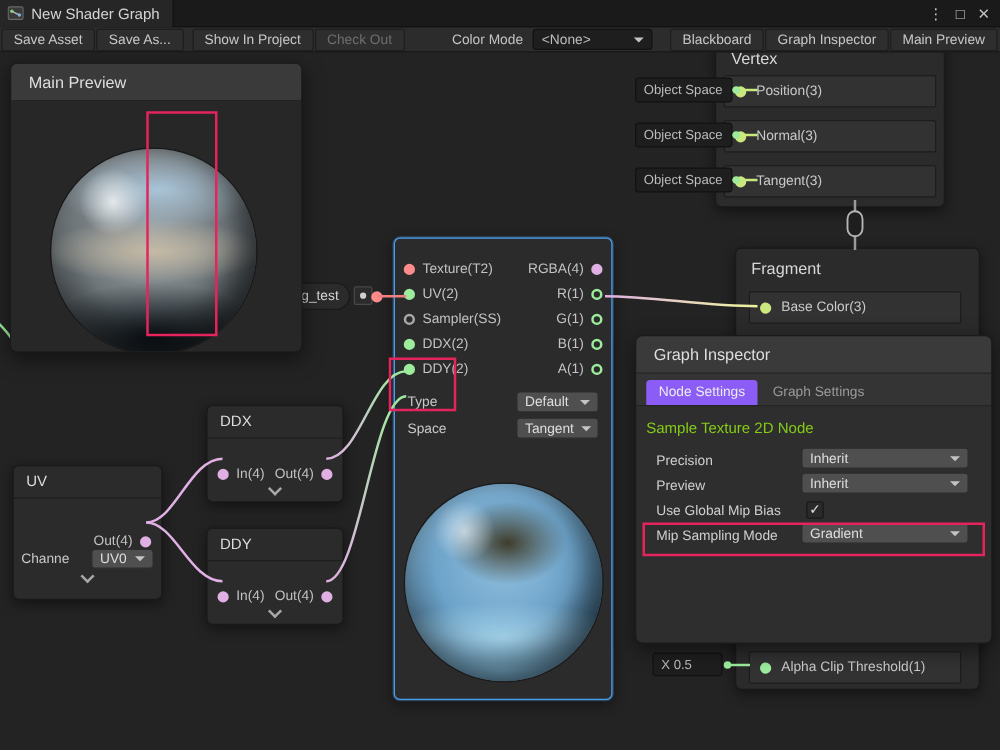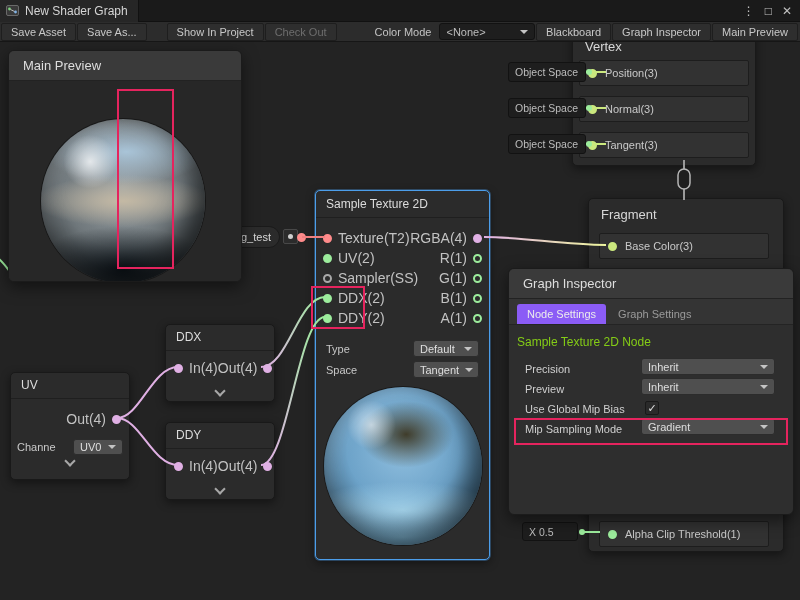--- a/index.html
+++ b/index.html
@@ -37,21 +37,21 @@
   .ctx-row{position:absolute;width:170px;height:26px;background:#323232;border:1px solid #1d1d1d;border-radius:2px;
     display:flex;align-items:center;gap:8px;padding:0 8px;font-size:11px;color:#c9c9c9}
   .port{width:9px;height:9px;border-radius:50%;flex:none;cursor:crosshair}
   .ring{background:transparent;border:2px solid}
   .filled{border:2px solid}
   .c-green{border-color:#9cec9c}.c-green.filled{background:#9cec9c}
   .c-pink{border-color:#e0b0e4}.c-pink.filled{background:#e0b0e4}
   .c-tex{border-color:#ff8b8b}.c-tex.filled{background:#ff8b8b}
   .c-yel{border-color:#cbe87e}.c-yel.filled{background:#cbe87e}
   .c-gray{border-color:#a8a8a8}
-  .prow{display:flex;align-items:center;height:20px;padding:0 7px;font-size:14px;color:#c2c2c2;justify-content:space-between}
+  .prow{display:flex;align-items:flex-end;height:20px;padding:0 7px;font-size:11px;color:#c2c2c2;justify-content:space-between}
   .pgrp{display:flex;align-items:center;gap:6px}
   .opt-row{display:flex;align-items:center;justify-content:space-between;padding:2px 10px;font-size:11px}
   .chev-bar{display:flex;justify-content:center;align-items:center;height:16px;cursor:pointer}
   .chev{width:8px;height:8px;border-right:2px solid #a8a8a8;border-bottom:2px solid #a8a8a8;transform:rotate(45deg);margin-top:-4px}
   .selected{border-color:#4c9eea;box-shadow:0 0 0 1px rgba(76,158,234,.35),0 3px 10px rgba(0,0,0,.45)}
 
   
   .panel{position:absolute;background:#2e2e2e;border:1px solid #1b1b1b;border-radius:6px;
     box-shadow:0 5px 16px rgba(0,0,0,.5);z-index:30;color:#d0d0d0;overflow:hidden}
   .panel-header{height:30px;background:#3a3a3a;border-bottom:1px solid #222;display:flex;align-items:center;
@@ -167,21 +167,20 @@
     <div class="ctx-row" style="left:10px;top:322px">
       <span class="port filled c-green"></span>
       <span>Alpha Clip Threshold(1)</span>
     </div>
   </div>
   <div class="dd dark" style="position:absolute;left:522px;top:522px;width:56px;height:19px;z-index:10;font-size:10.5px">
     <span>X 0.5</span>
   </div>
 
   <div class="node selected" style="left:315px;top:190px;width:175px;height:370px">
-    <div class="node-title">Sample Texture 2D</div>
     <div style="padding-top:10px">
       <div class="prow">
         <span class="pgrp">
             <span class="port filled c-tex"></span>
             <span>Texture(T2)</span>
           </span>
         <span class="pgrp">
             <span>RGBA(4)</span>
             <span class="port filled c-pink"></span>
           </span>
@@ -370,21 +369,21 @@
     <div class="win-ctrls">
       <span>⋮</span>
       <span>□</span>
       <span>✕</span>
     </div>
   </div>
 
   <div class="toolbar">
     <span class="tb-btn">Save Asset</span>
     <span class="tb-btn">Save As...</span>
-    <span class="tb-btn" style="margin-left:20px">Show In Project</span>
+    <span class="tb-btn" style="margin-left:7px">Show In Project</span>
     <span class="tb-btn disabled">Check Out</span>
     <span class="tb-label">Color Mode</span>
     <div class="dd dark" style="width:96px">
       <span>&lt;None&gt;</span>
       <span class="caret"></span>
     </div>
     <span class="tb-btn" style="margin-left:auto">Blackboard</span>
     <span class="tb-btn">Graph Inspector</span>
     <span class="tb-btn" style="margin-right:2px">Main Preview</span>
   </div>

